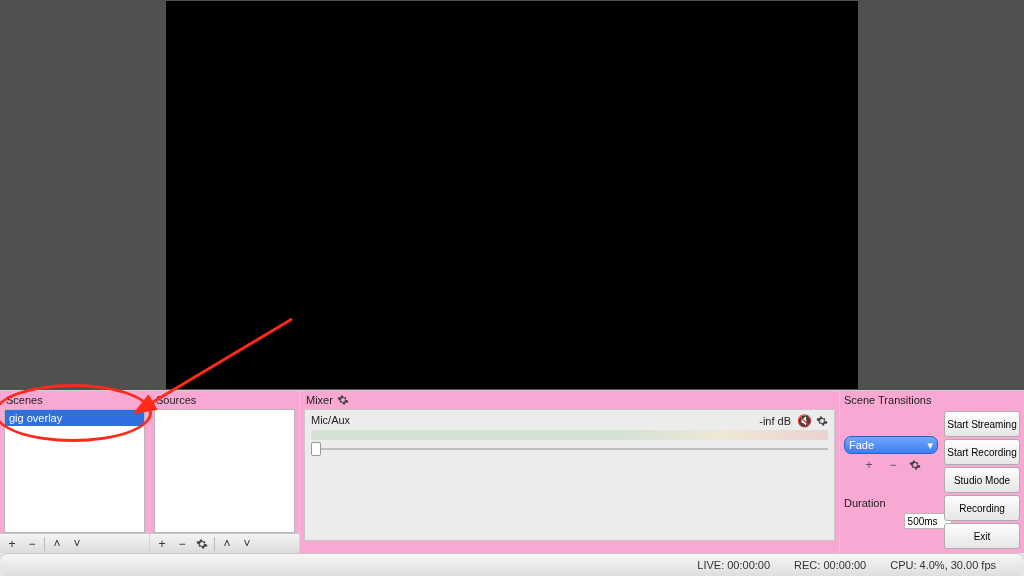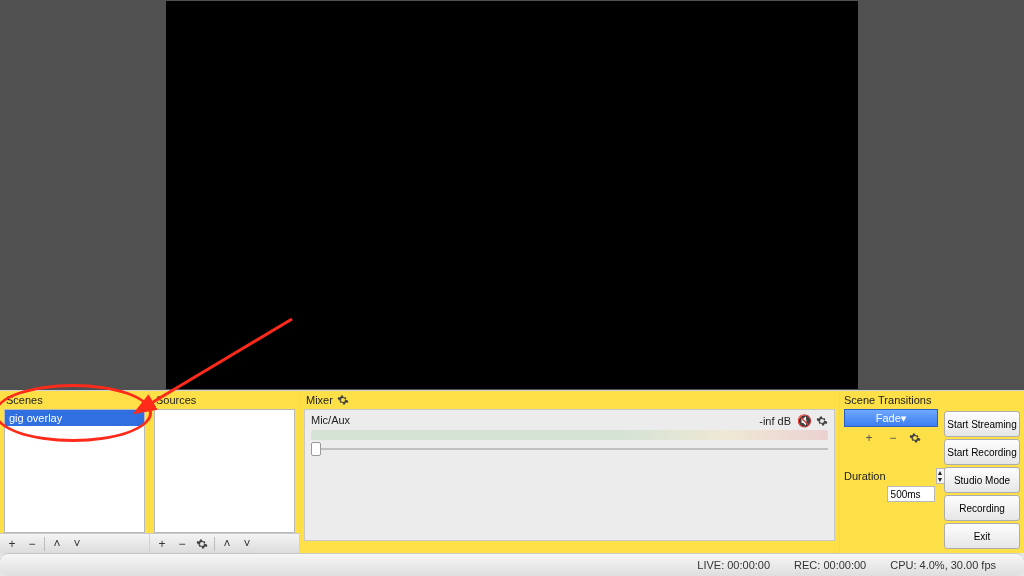--- a/index.html
+++ b/index.html
@@ -3,21 +3,21 @@
 <meta charset="utf-8">
 <style>
   * { box-sizing: border-box; margin: 0; padding: 0; }
   html, body { width: 1024px; height: 576px; font-family: "Helvetica Neue", Arial, sans-serif; font-size: 11px; color: #222; background: #e6e6e6; overflow: hidden; }
 
   .preview-area { width: 1024px; height: 390px; background: #505050; display: flex; align-items: center; justify-content: center; position: relative; }
   .preview-canvas { width: 692px; height: 388px; background: #000; }
 
   .panels { display: flex; width: 1024px; height: 163px; background: #ececec; border-top: 1px solid #d2d2d2; }
 
-  .panel { display: flex; flex-direction: column; border-right: 1px solid #d2d2d2; background: #fde047; }
+  .panel { display: flex; flex-direction: column; border-right: 1px solid #d2d2d2; background: #f9a8d4; }
   .panel:last-child { border-right: none; }
   .panel-header { height: 18px; padding: 2px 6px; font-size: 11px; font-weight: 500; display:flex; align-items:center; }
   .panel-header .gear { margin-left: 4px; }
 
   .scenes-panel { width: 150px; }
   .sources-panel { width: 150px; }
   .mixer-panel { flex: 1; }
   .right-panel { width: 184px; display:flex; flex-direction: row; }
 
   .list-box { flex:1; margin: 0 4px; background: #fff; border: 1px solid #b8b8b8; overflow:hidden; }
@@ -35,22 +35,22 @@
   .mixer-slider-line { position:absolute; top:6px; left:0; right:0; height:2px; background:#bfbfbf; }
   .mixer-knob { position:absolute; top:0; left:0; width:10px; height:14px; background:#fff; border:1px solid #999; border-radius:2px; }
   .mixer-icons { display:flex; gap:4px; align-items:center; }
   .speaker-icon { color:#d32f2f; font-size:12px; }
   .gear { width:12px; height:12px; display:inline-flex; align-items:center; justify-content:center; }
   .gear svg { width:12px; height:12px; fill:#444; }
 
   .transitions-col { width: 102px; padding: 0 4px; display:flex; flex-direction:column; }
   .controls-col { width: 82px; padding: 4px 4px 0 2px; display:flex; flex-direction:column; gap:2px; }
 
-  .trans-select { width:100%; height:18px; font-size:11px; background: linear-gradient(#6fa8ff,#3d7ef0); color:#fff; border:1px solid #2b5fc1; border-radius:0; padding:0 4px; display:flex; align-items:center; justify-content:center; }
-  .trans-row { display:flex; align-items:center; gap:1px; margin-top:3px; }
+  .trans-select { width:100%; height:18px; font-size:11px; background: linear-gradient(#6fa8ff,#3d7ef0); color:#fff; border:1px solid #2b5fc1; border-radius:7px; padding:0 4px; display:flex; align-items:center; justify-content:space-between;margin-top:27px; }
+  .trans-row { display:flex; align-items:center; gap:18px; margin-top:3px; }
   .dur-input { width:48px; height:16px; font-size:10px; border:1px solid #b8b8b8; background:#fff; padding:0 3px;margin-top:37px; }
   .stepper { width:10px; height:16px; border:1px solid #b8b8b8; background:#f4f4f4; font-size:7px; display:flex; flex-direction:column; }
   .stepper div{flex:1; text-align:center; line-height:7px;}
 
   .ctl-btn { height:26px; font-size:10px; background:linear-gradient(#fdfdfd,#e6e6e6); border:1px solid #adadad; border-radius:3px; display:flex; align-items:center; justify-content:center; }
 
   .statusbar { width:1024px; height:23px; background: linear-gradient(#f6f6f6,#dedede); border-top:1px solid #c8c8c8; display:flex; align-items:center; justify-content:flex-end; gap:24px; padding: 0 28px 0 0; font-size:11px; color:#333;border-radius:8px; }
 
   
   .anno { position:absolute; pointer-events:none; }

